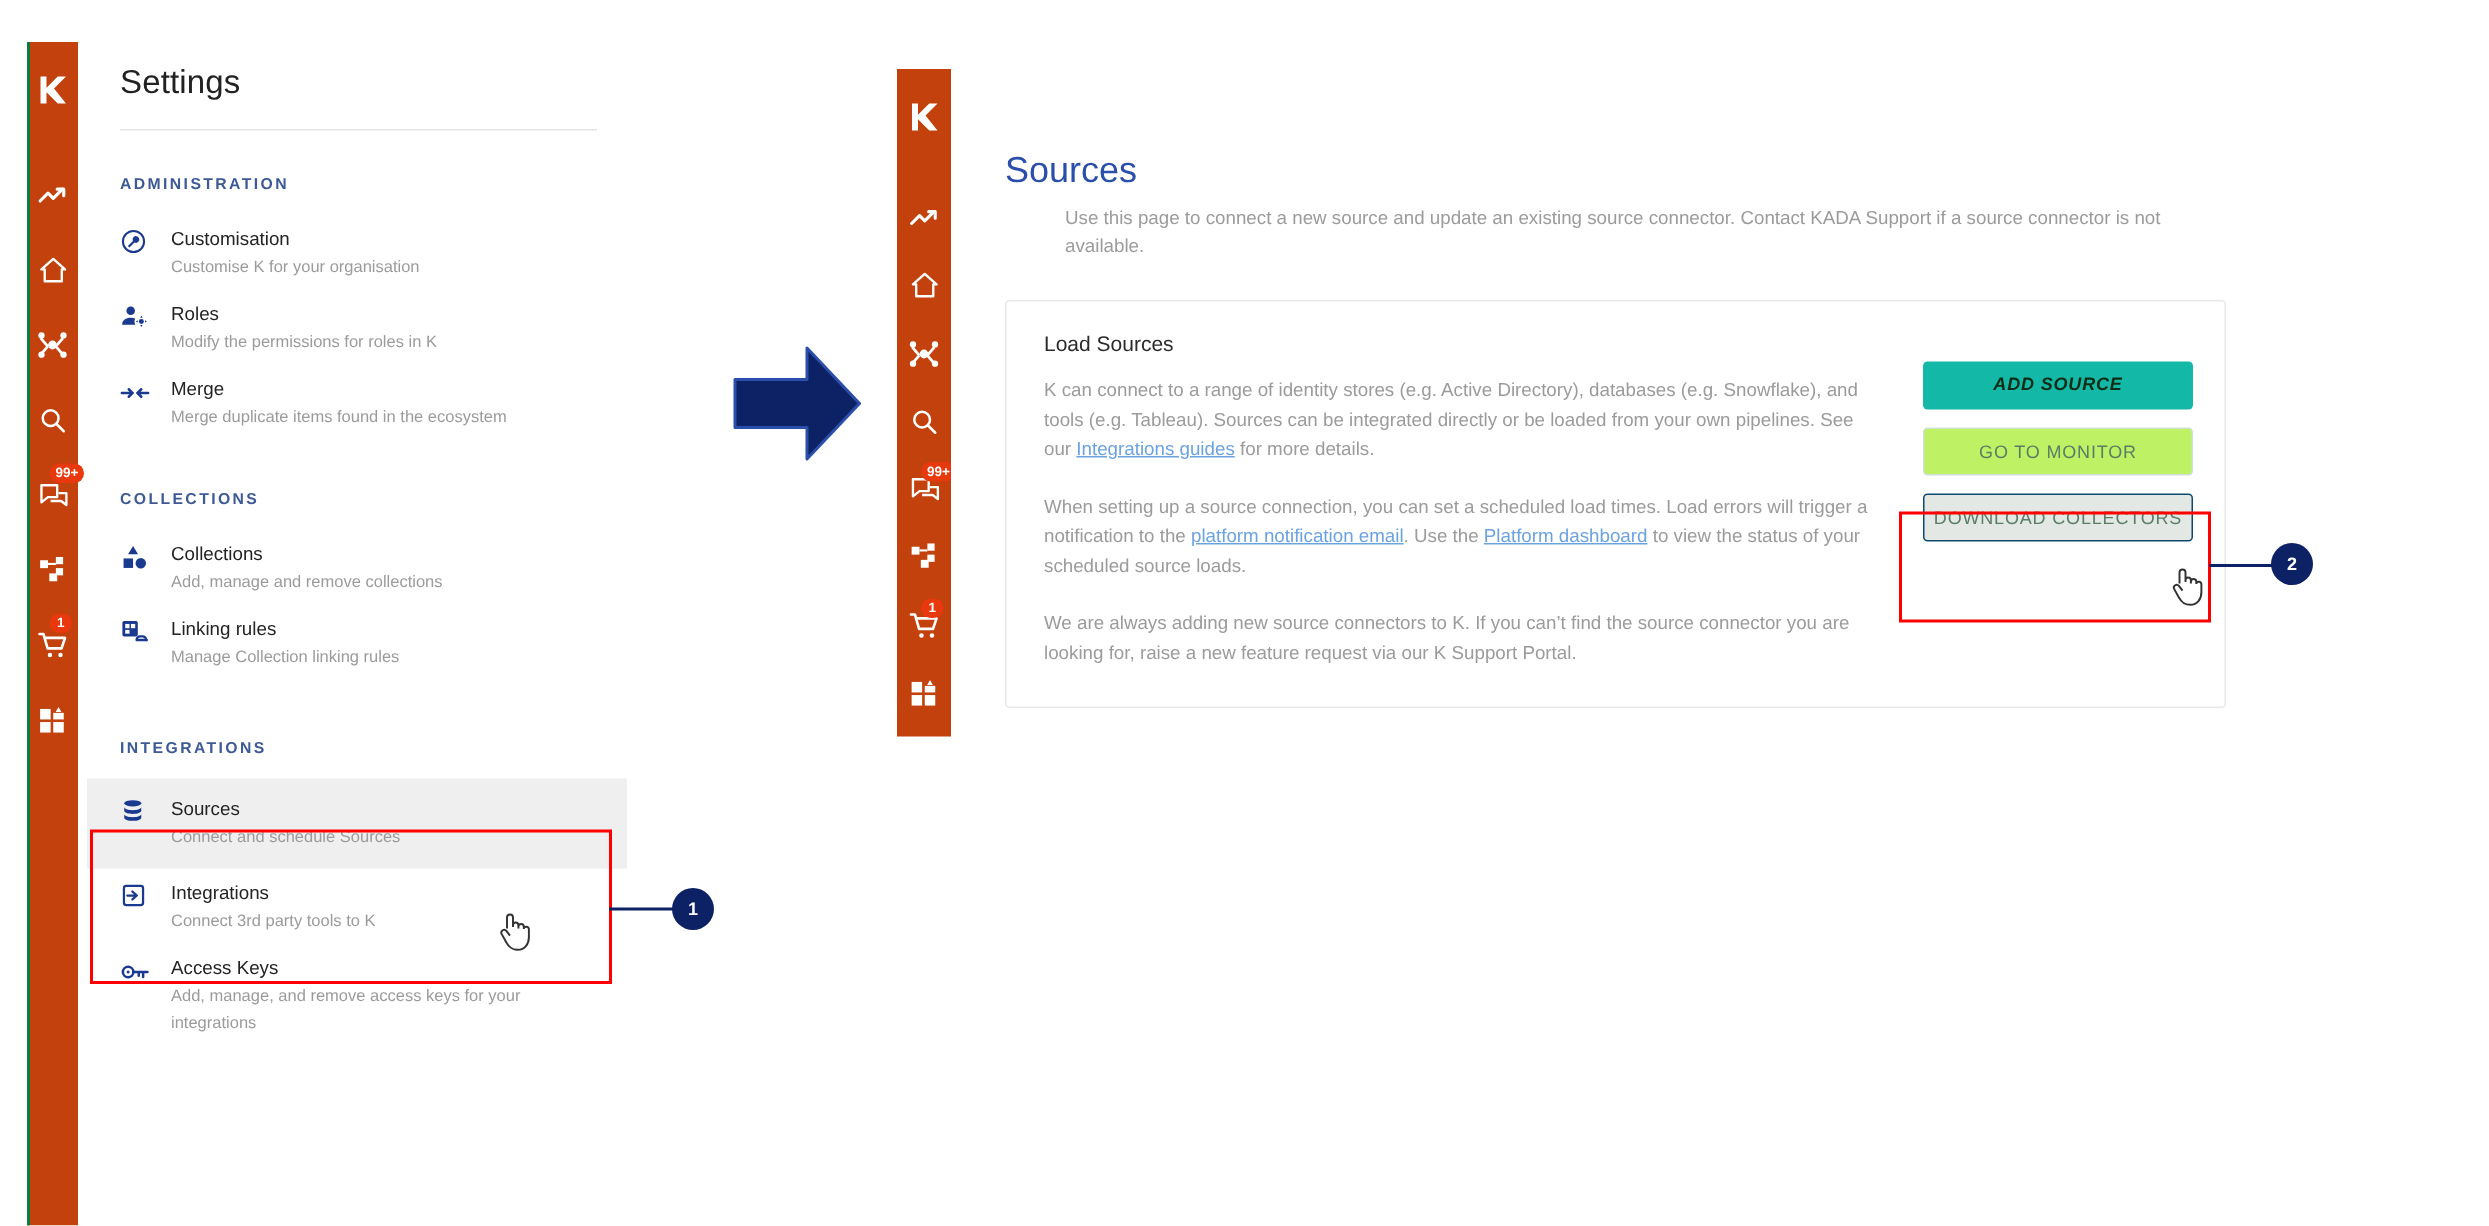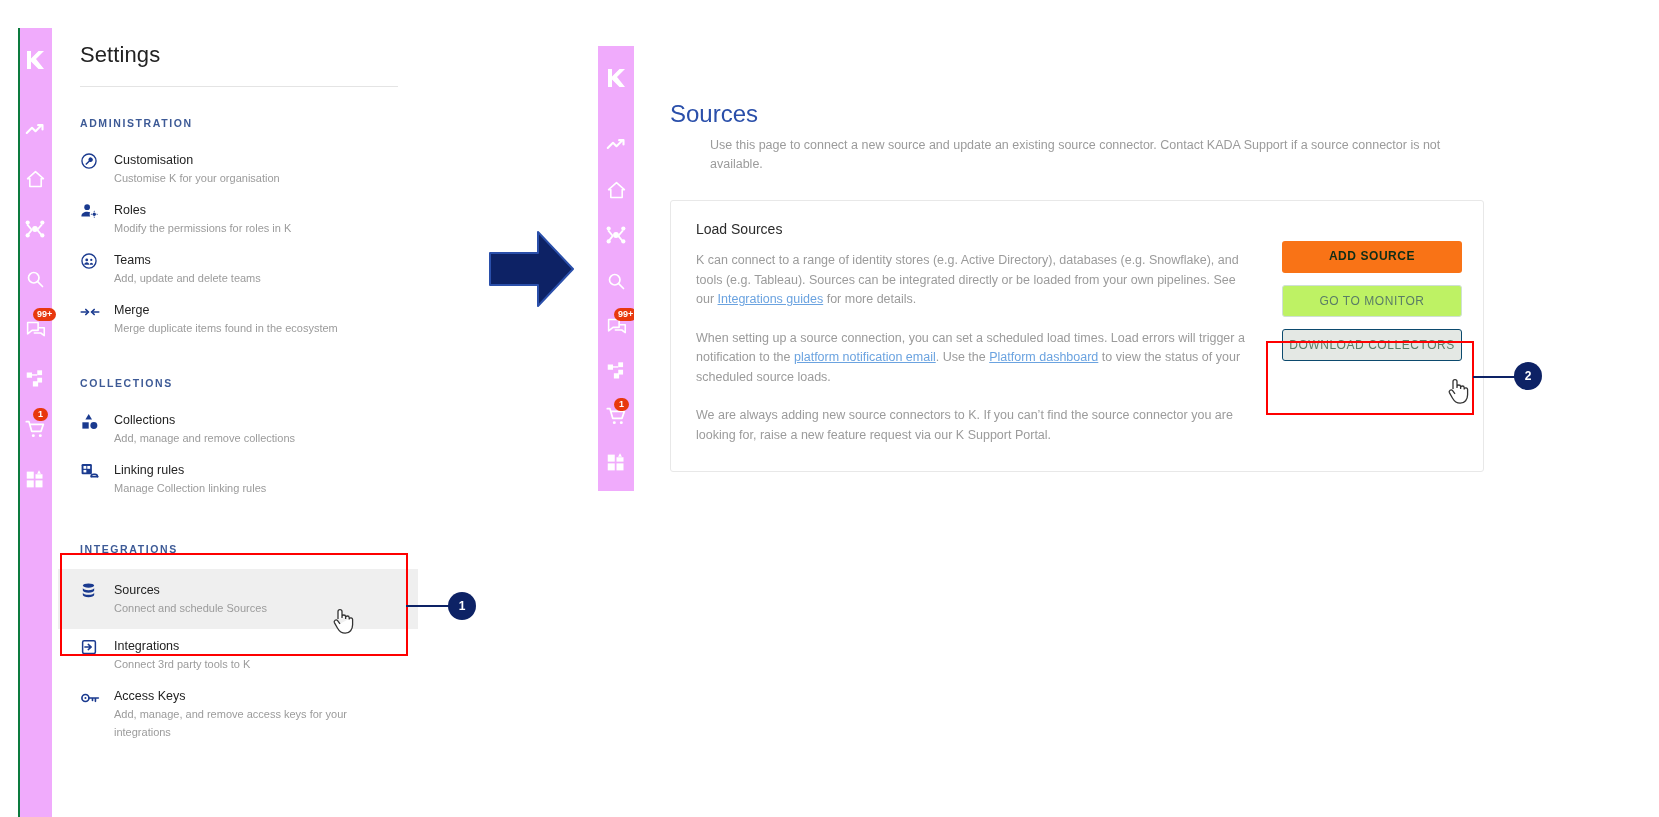--- a/index.html
+++ b/index.html
@@ -7,21 +7,21 @@
     width: 1659px; height: 817px;
     background: #ffffff;
     font-family: "Liberation Sans", sans-serif;
     overflow: hidden;
   }
   #stage { position: relative; width: 1659px; height: 817px; background: #fff; }
 
   
   .rail {
     position: absolute;
-    background: #f0abfc;
+    background: #c2410c;
     display: flex; flex-direction: column; align-items: center;
   }
   .rail .rail-edge {
     position: absolute; left: 0; top: 0; bottom: 0; width: 2px; background: #0c7a3e;
   }
   .rail-logo { margin-top: 20px; margin-bottom: 34px; }
   .rail-item {
     position: relative;
     width: 38px; height: 38px;
     display: flex; align-items: center; justify-content: center;
@@ -97,21 +97,21 @@
     font-size: 12.5px; color: #9b9b9b; line-height: 19.5px; margin-bottom: 19px;
   }
   .card-body a { color: #6ba3e0; text-decoration: underline; }
 
   .btn-col { position: absolute; right: 21px; top: 40px; width: 180px; }
   .btn {
     display: block; width: 180px; height: 32px; line-height: 30px; text-align: center;
     font-size: 12px; letter-spacing: .55px; border-radius: 3px; margin-bottom: 12px;
     cursor: pointer; font-family: "Liberation Sans", sans-serif;
   }
-  .btn-primary { background: #f97316; color: #0f2d16; border: none; font-weight: bold; }
+  .btn-primary { background: #14b8a6; color: #0f2d16; border: none; font-weight: bold; font-style: italic; }
   .btn-outline { background: #bef264; color: #5a7d66; border: 1px solid #cfe0d4; }
   .btn-ghost   { background: #e4e8e4; color: #5a7d66; border: 1px solid #0c4a6e; }
 
   
   .hl-box { position: absolute; border: 2px solid #fe0000; pointer-events: none; }
   .conn-line { position: absolute; background: #0d2265; height: 2px; }
   .step-badge {
     position: absolute; width: 28px; height: 28px; border-radius: 50%;
     background: #0d2265; color: #fff; font-size: 12px; font-weight: bold;
     display: flex; align-items: center; justify-content: center;
@@ -235,37 +235,20 @@
               <path d="M18 10.8l1 1.6h-2zM18 20.2l1-1.6h-2zM13.3 15.5l1.6-1v2zM22.7 15.5l-1.6 1v-2z"></path>
             </g>
           </svg>
       </span>
       <span class="menu-text">
         <span class="menu-title">Roles</span><br>
         <span class="menu-desc">Modify the permissions for roles in K</span>
       </span>
     </div>
 
-    <div class="menu-row">
-      <span class="menu-icon">
-        <svg width="18" height="18" viewBox="0 0 24 24">
-            <circle cx="12" cy="12" r="9.4" stroke="#1a3a8f" stroke-width="1.8" fill="none"></circle>
-            <g fill="#1a3a8f">
-              <circle cx="9" cy="10.5" r="1.9"></circle>
-              <circle cx="15" cy="10.5" r="1.5"></circle>
-              <path d="M5.6 17c0-2 1.6-3.2 3.4-3.2S12.4 15 12.4 17z"></path>
-              <path d="M13 17c0-1.7 1-2.7 2.2-2.7s2.2 1 2.2 2.7z"></path>
-            </g>
-          </svg>
-      </span>
-      <span class="menu-text">
-        <span class="menu-title">Teams</span><br>
-        <span class="menu-desc">Add, update and delete teams</span>
-      </span>
-    </div>
 
     <div class="menu-row">
       <span class="menu-icon">
         <svg width="20" height="20" viewBox="0 0 24 24">
             <g stroke="#1a3a8f" stroke-width="2" stroke-linecap="round" fill="none">
               <path d="M1.5 12h8M22.5 12h-8"></path>
               <path d="M7 9l3 3-3 3M17 9l-3 3 3 3"></path>
             </g>
           </svg>
       </span>

